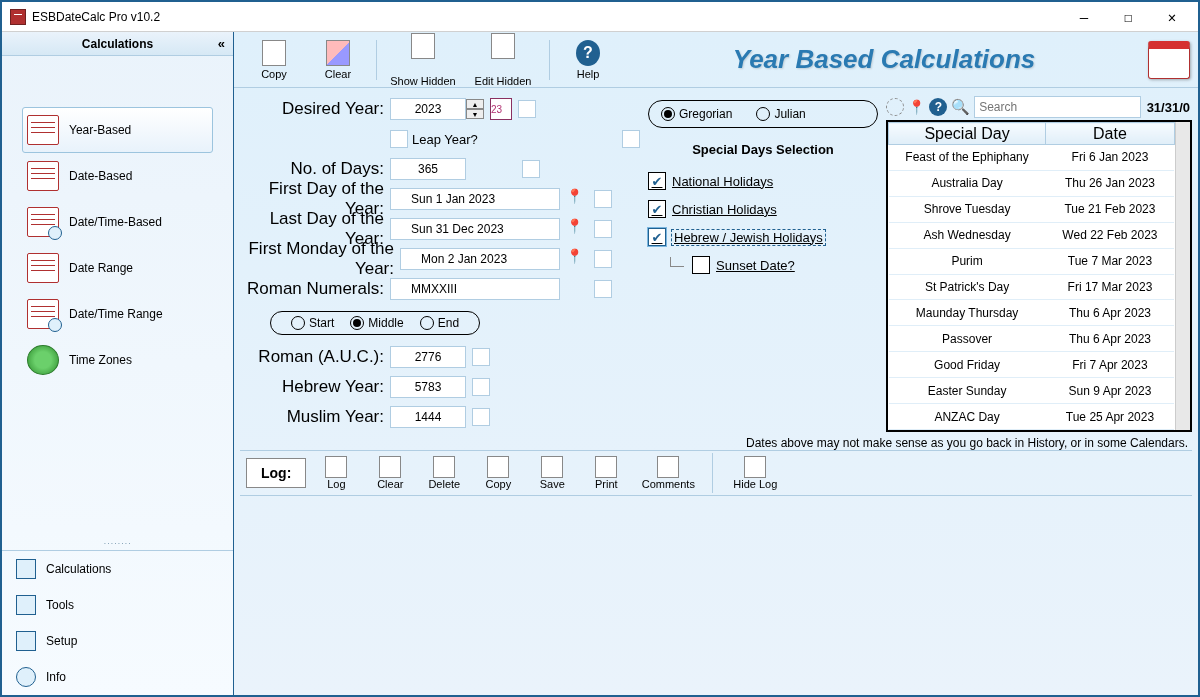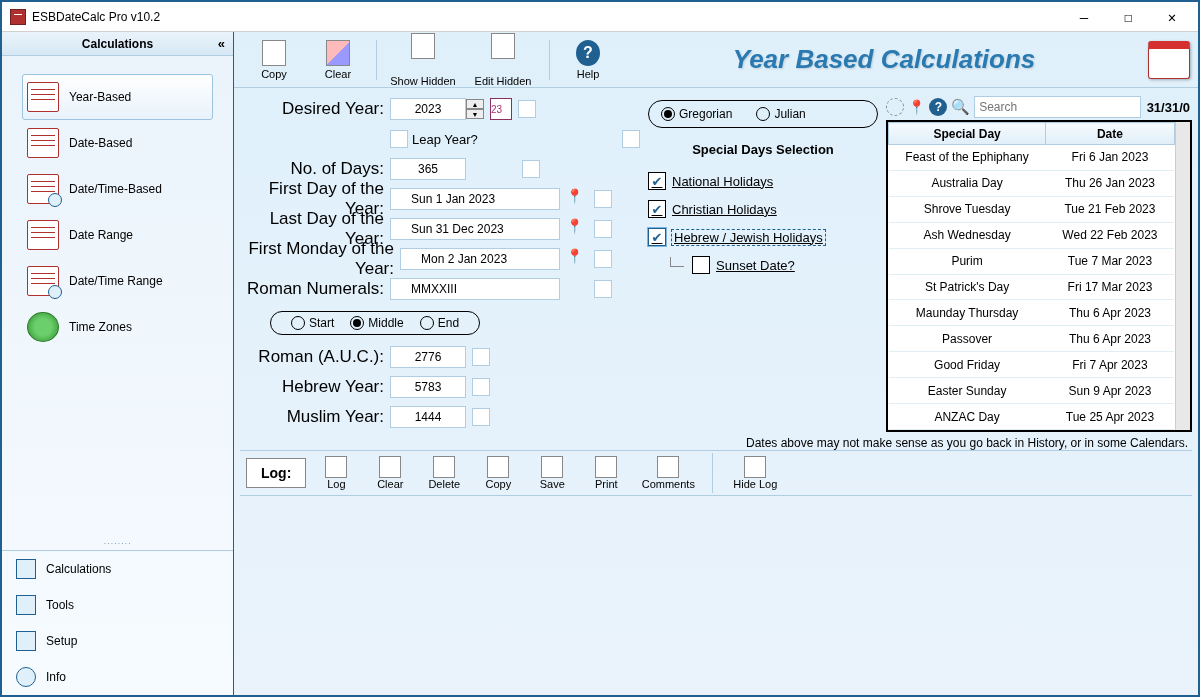--- a/index.html
+++ b/index.html
@@ -10,21 +10,21 @@
 .app-icon::after { content: ""; position: absolute; top: 4px; left: 3px; right: 3px; height: 1px; background: #fff; }
 .titlebar-title { font-size: 12px; color: #000; flex: 1; }
 .win-controls { display: flex; }
 .win-btn { width: 44px; height: 28px; display: flex; align-items: center; justify-content: center; font-size: 14px; font-family: monospace; }
 
 .body-row { flex: 1; display: flex; overflow: hidden; }
 
 .sidebar { width: 232px; border-right: 1px solid #206090; display: flex; flex-direction: column; background: linear-gradient(#eaf3fb,#f6fbff); }
 .sidebar-header { height: 24px; background: linear-gradient(#eaf3fb,#d6e8f5); border-bottom: 1px solid #b0cde2; display: flex; align-items: center; justify-content: center; position: relative; font-weight: bold; }
 .collapse-icon { position: absolute; right: 8px; top: 4px; font-size: 13px; }
-.nav-list { flex: 1; overflow: auto; padding: 18px; }
+.nav-list { flex: 1; overflow: auto; padding: 18px; margin-top: 33px; }
 .nav-item { display: flex; align-items: center; height: 46px; padding: 0 4px; border: 1px solid transparent; margin: 0px 2px; cursor: pointer; }
 .nav-item.selected { border: 1px solid #9cc4de; background: linear-gradient(#fff,#e8f2fb); border-radius: 3px; }
 .nav-icon { width: 32px; height: 30px; background: #fff; border: 1px solid #b03030; border-radius: 2px; margin-right: 10px; position: relative; }
 .nav-icon::before { content: ""; position: absolute; left: 3px; right: 3px; top: 6px; height: 1px; background: #b03030; box-shadow: 0 5px 0 #b03030, 0 10px 0 #b03030; }
 .nav-icon.tz { background: radial-gradient(circle,#6bd06b 40%,#2a8a2a 100%); border-color: #2a7a2a; border-radius: 50%; }
 .nav-icon.tz::before { display: none; }
 .nav-icon .mini-clock { position:absolute; right:-4px; bottom:-4px; width:14px; height:14px; border:1px solid #206090; background:#dff0fb; border-radius:50%; }
 .drag-dots { text-align: center; color: #7a9ab0; letter-spacing: 1px; font-size: 9px; margin: 2px 0; }
 .bottom-nav { border-top: 1px solid #b0cde2; }
 .bottom-item { display: flex; align-items: center; padding: 8px 14px; cursor: pointer; }
@@ -74,21 +74,21 @@
 .right-col { flex: 1; display:flex; flex-direction:column; min-width:0;}
 .search-row { display:flex; align-items:center; gap:4px; height:26px; }
 .dashed-circ { width:18px; height:18px; border:1px dashed #888; border-radius:50%; }
 .pin-ic { color:#1a9a1a; font-size:14px; }
 .qm { width:18px; height:18px; border-radius:50%; background:#206090; color:#fff; display:flex; align-items:center; justify-content:center; font-size:12px; font-weight:bold;}
 .binoc { font-size:15px; }
 .search-input { flex:1; height:22px; border:1px solid #b0cde2; background:#fff; padding:0 4px; font-size:12px;}
 .count { font-size:13px; font-weight:bold; padding:0 2px;}
 .grid-wrap { flex:1; border:2px solid #000; background:#fff; overflow:hidden; display:flex;}
 table { border-collapse:collapse; width:100%; table-layout:fixed;}
-th { background: linear-gradient(#f6fbff,#e0eef8); border:1px solid #b0cde2; font-weight:bold; font-size:12px; height:22px;}
+th { background: linear-gradient(#f6fbff,#e0eef8); border:1px solid #b0cde2; font-weight:normal; font-size:16px; height:22px;}
 td { border-bottom:1px solid #e0eef8; height:23px; font-size:12px; text-align:center;}
 .scrollbar { width:16px; background:#e8e8e8; border-left:1px solid #ccc;}
 .note { text-align:right; font-size:12px; color:#000; margin-top:4px; padding-right:4px;}
 
 .log-toolbar { height:46px; border-top:1px solid #b0cde2; border-bottom:1px solid #b0cde2; display:flex; align-items:center; padding:0 6px; gap:6px; }
 .log-btn { border:1px solid #888; background:#fff; font-weight:bold; padding:6px 14px; font-size:14px; cursor:pointer;}
 .ltb { display:flex; flex-direction:column; align-items:center; font-size:11px; width:48px; cursor:pointer;}
 .ltb .ic { width:22px; height:22px; border:1px solid #888; background:#fff;}
 
 .log-area { flex:1; border:1px solid #b0cde2; background:#fff; margin:0 4px 4px 4px; overflow:auto; font-size:12px;}

